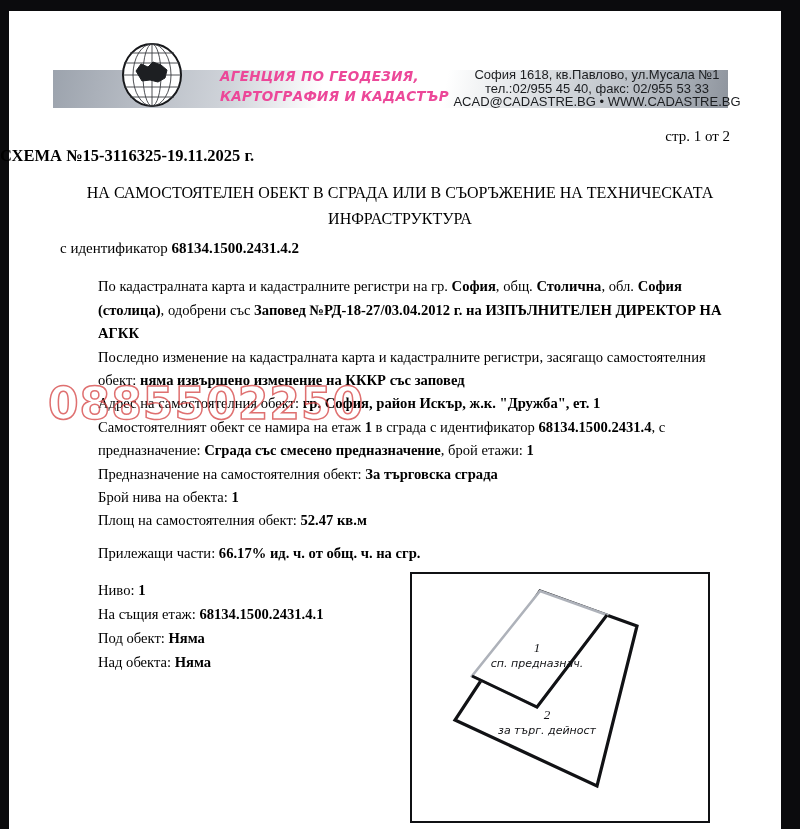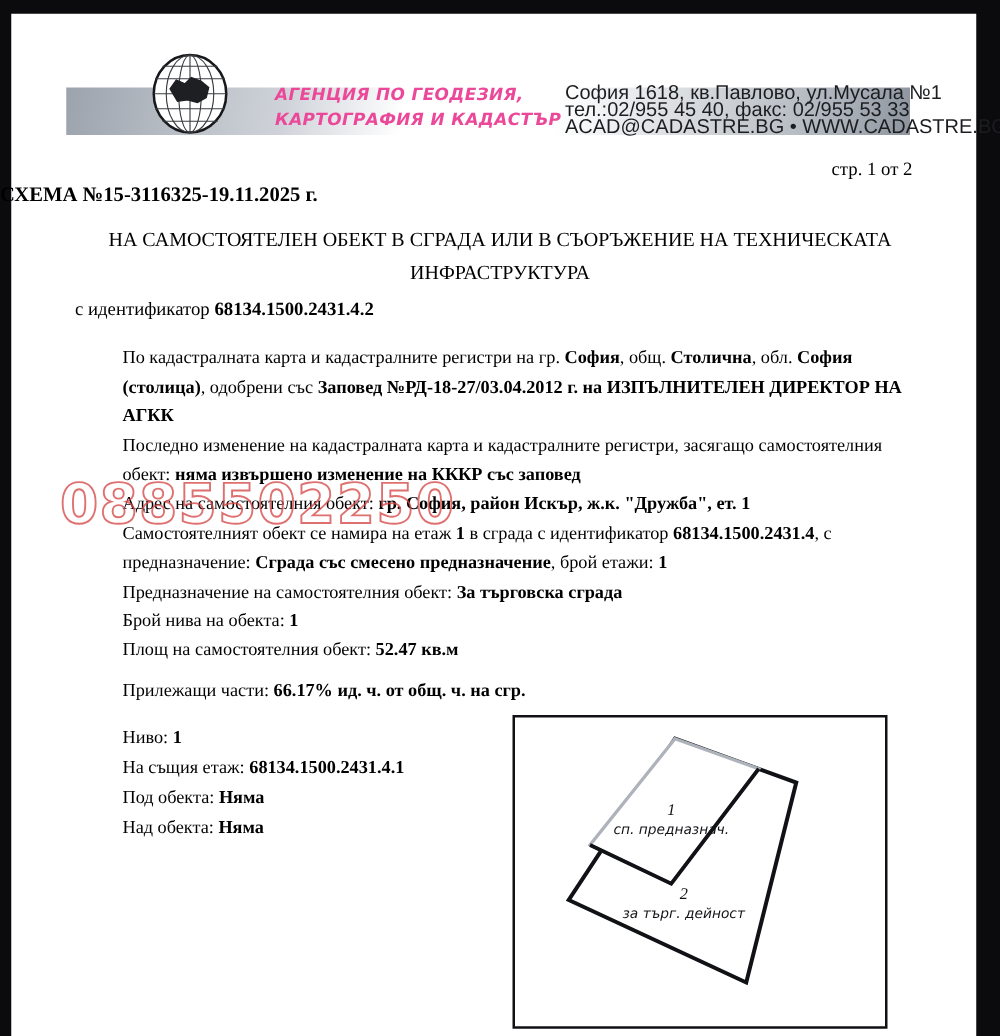--- a/index.html
+++ b/index.html
@@ -66,24 +66,24 @@
     color: #ec4899;
     margin-left: 28px;
   }
   .agency-name div { white-space: nowrap; }
 
   .contact {
     position: absolute;
     left: 452px; top: 68px;
     width: 290px;
     font-family: "Liberation Sans", "DejaVu Sans", sans-serif;
-    font-size: 16px;
+    font-size: 13px;
     line-height: 13.5px;
     color: #1b1d20;
-    text-align: left;
+    text-align: center;
   }
   .contact div { white-space: nowrap; }
 
   .page-counter {
     position: absolute;
     left: 560px; top: 128px;
     width: 170px;
     text-align: right;
     font-size: 15px;
     white-space: nowrap;
@@ -249,21 +249,21 @@
     <p><span>Площ на самостоятелния обект: </span><b>52.47 кв.м</b></p>
 
     <div class="gap-sm"></div>
 
     <p><span>Прилежащи части: </span><b>66.17% ид. ч. от общ. ч. на сгр.</b></p>
   </div>
 
   <div class="neighbours">
     <p><span>Ниво: </span><b>1</b></p>
     <p><span>На същия етаж: </span><b>68134.1500.2431.4.1</b></p>
-    <p><span>Под обекта: </span><b>Няма</b></p>
+    <p><span>Под обект: </span><b>Няма</b></p>
     <p><span>Над обекта: </span><b>Няма</b></p>
   </div>
 
   <div class="watermark">0885502250</div>
 
   <div class="diagram-box">
     <svg width="292" height="243" viewBox="0 0 292 243">
 
       <polygon points="128,17 225,52 185,212 43,146" fill="#ffffff" stroke="#111215" stroke-width="3.2" stroke-linejoin="miter"></polygon>
 

